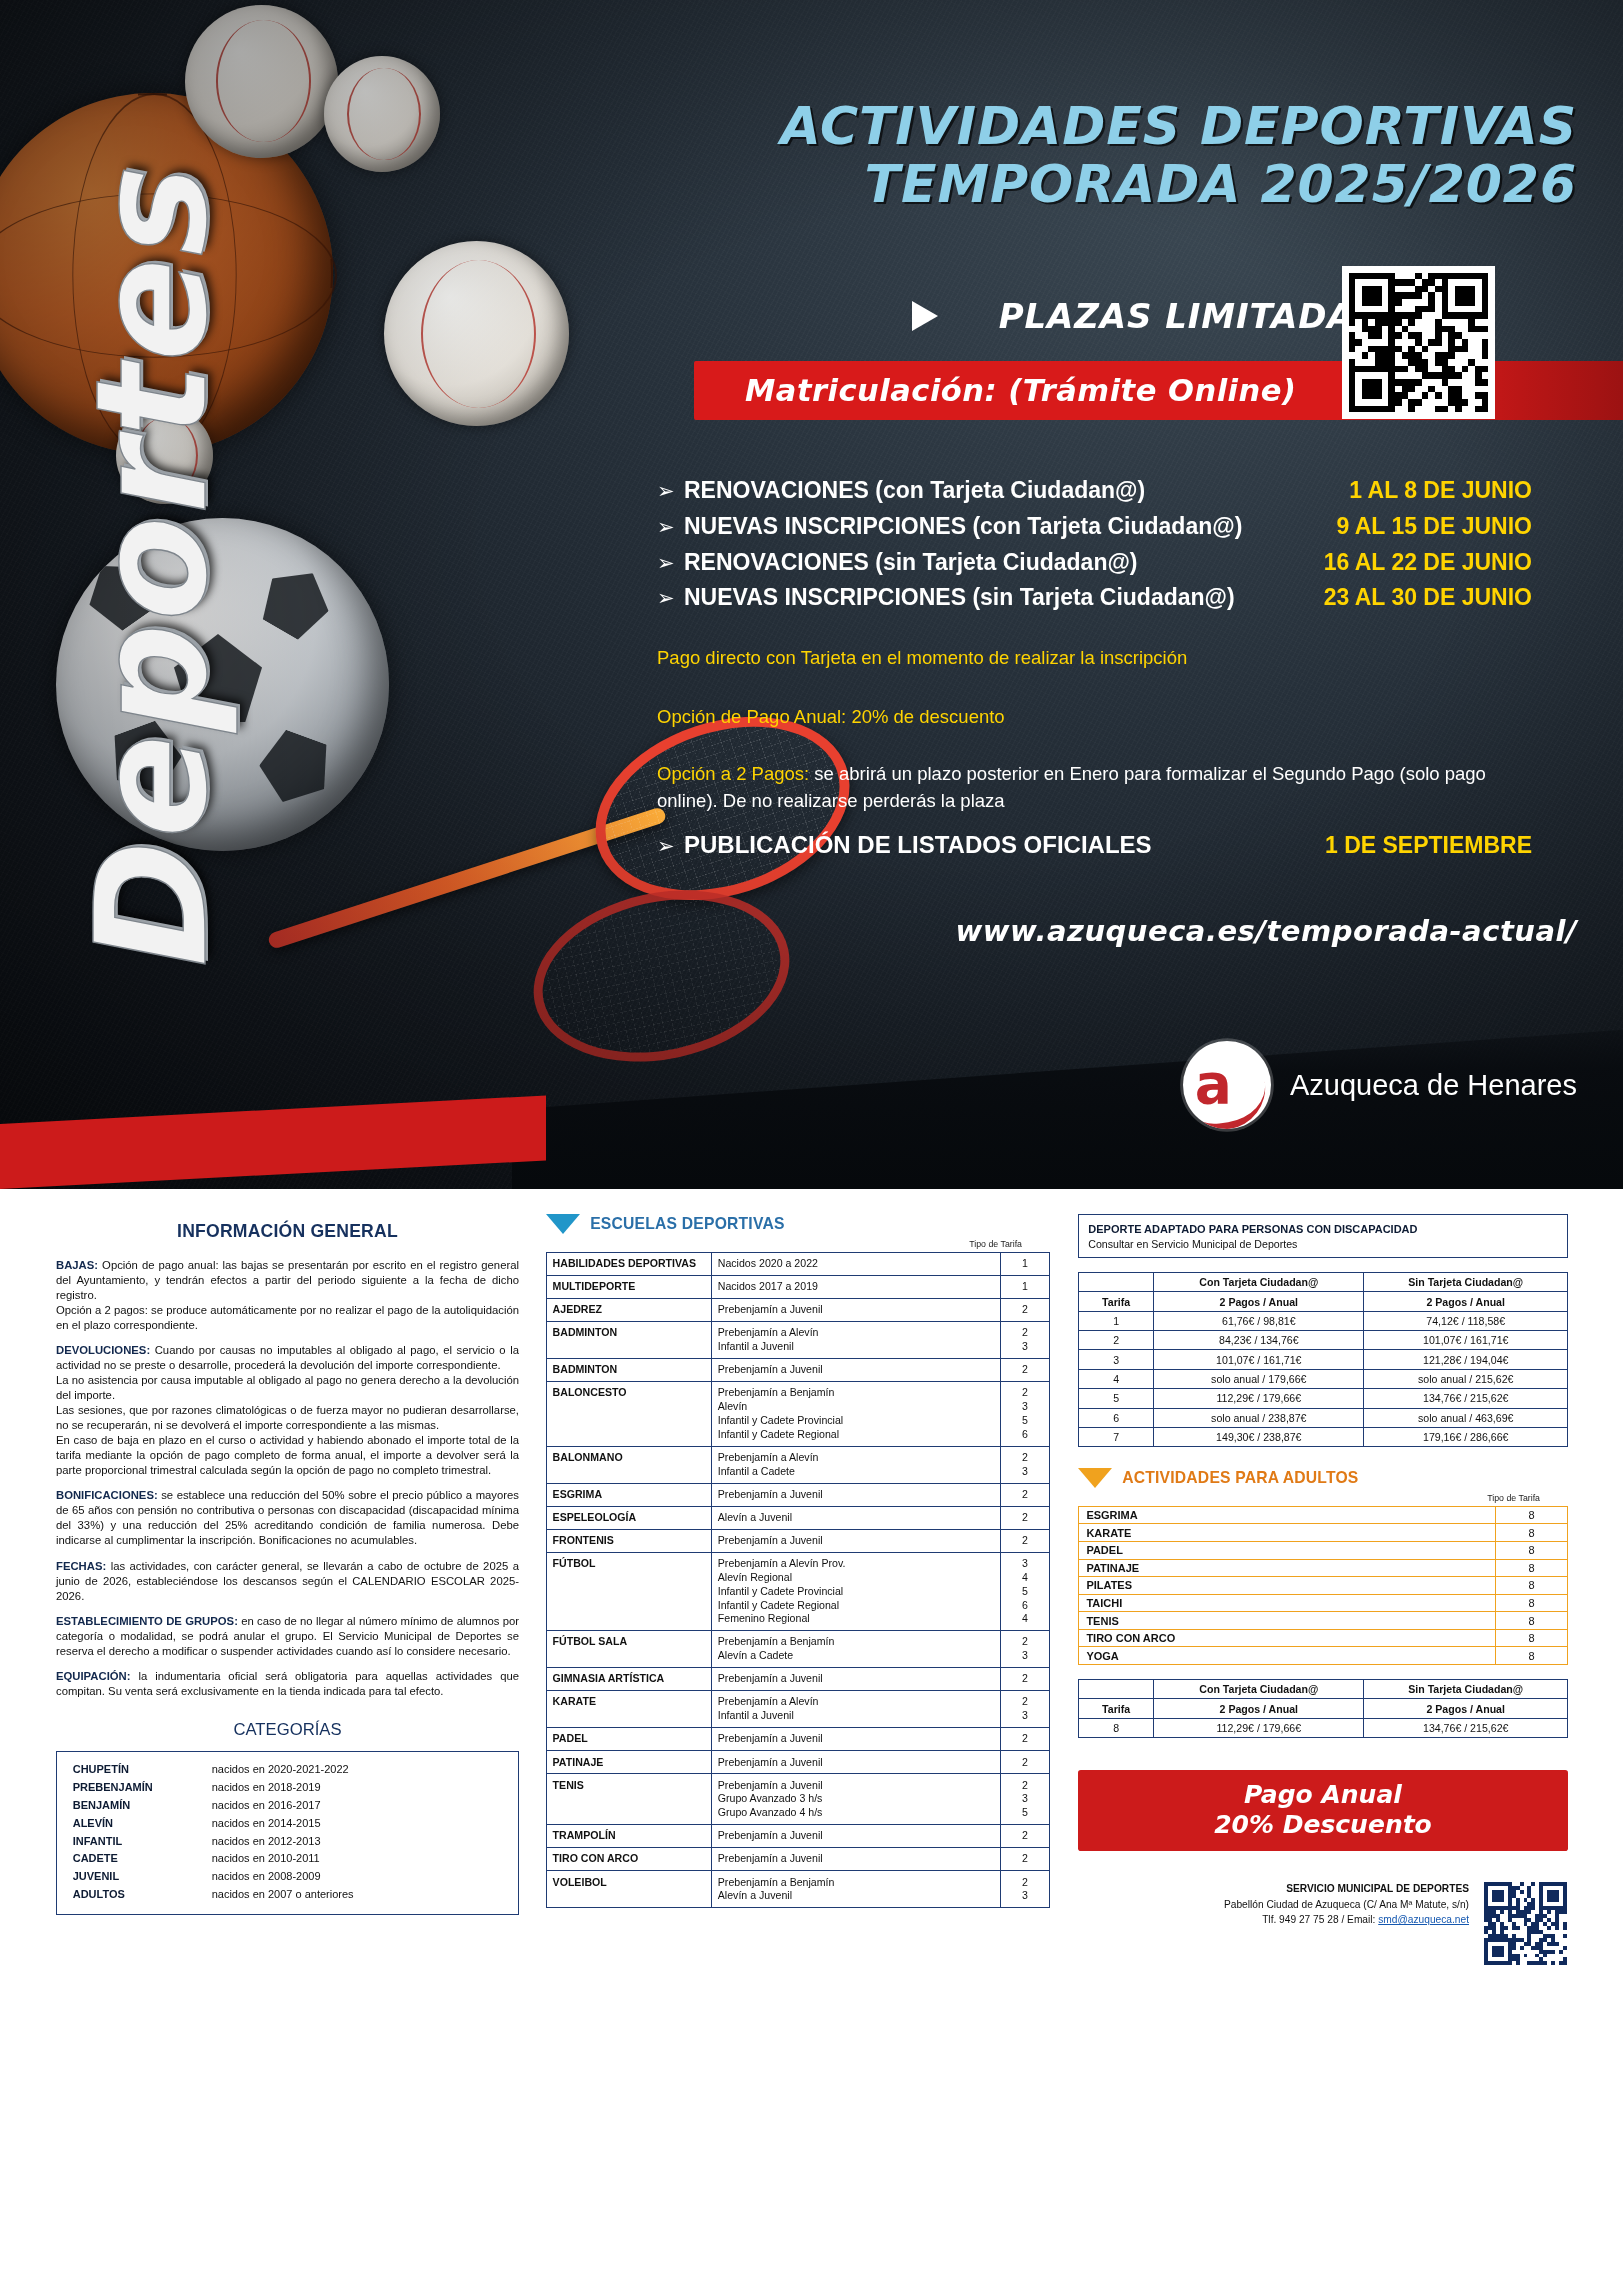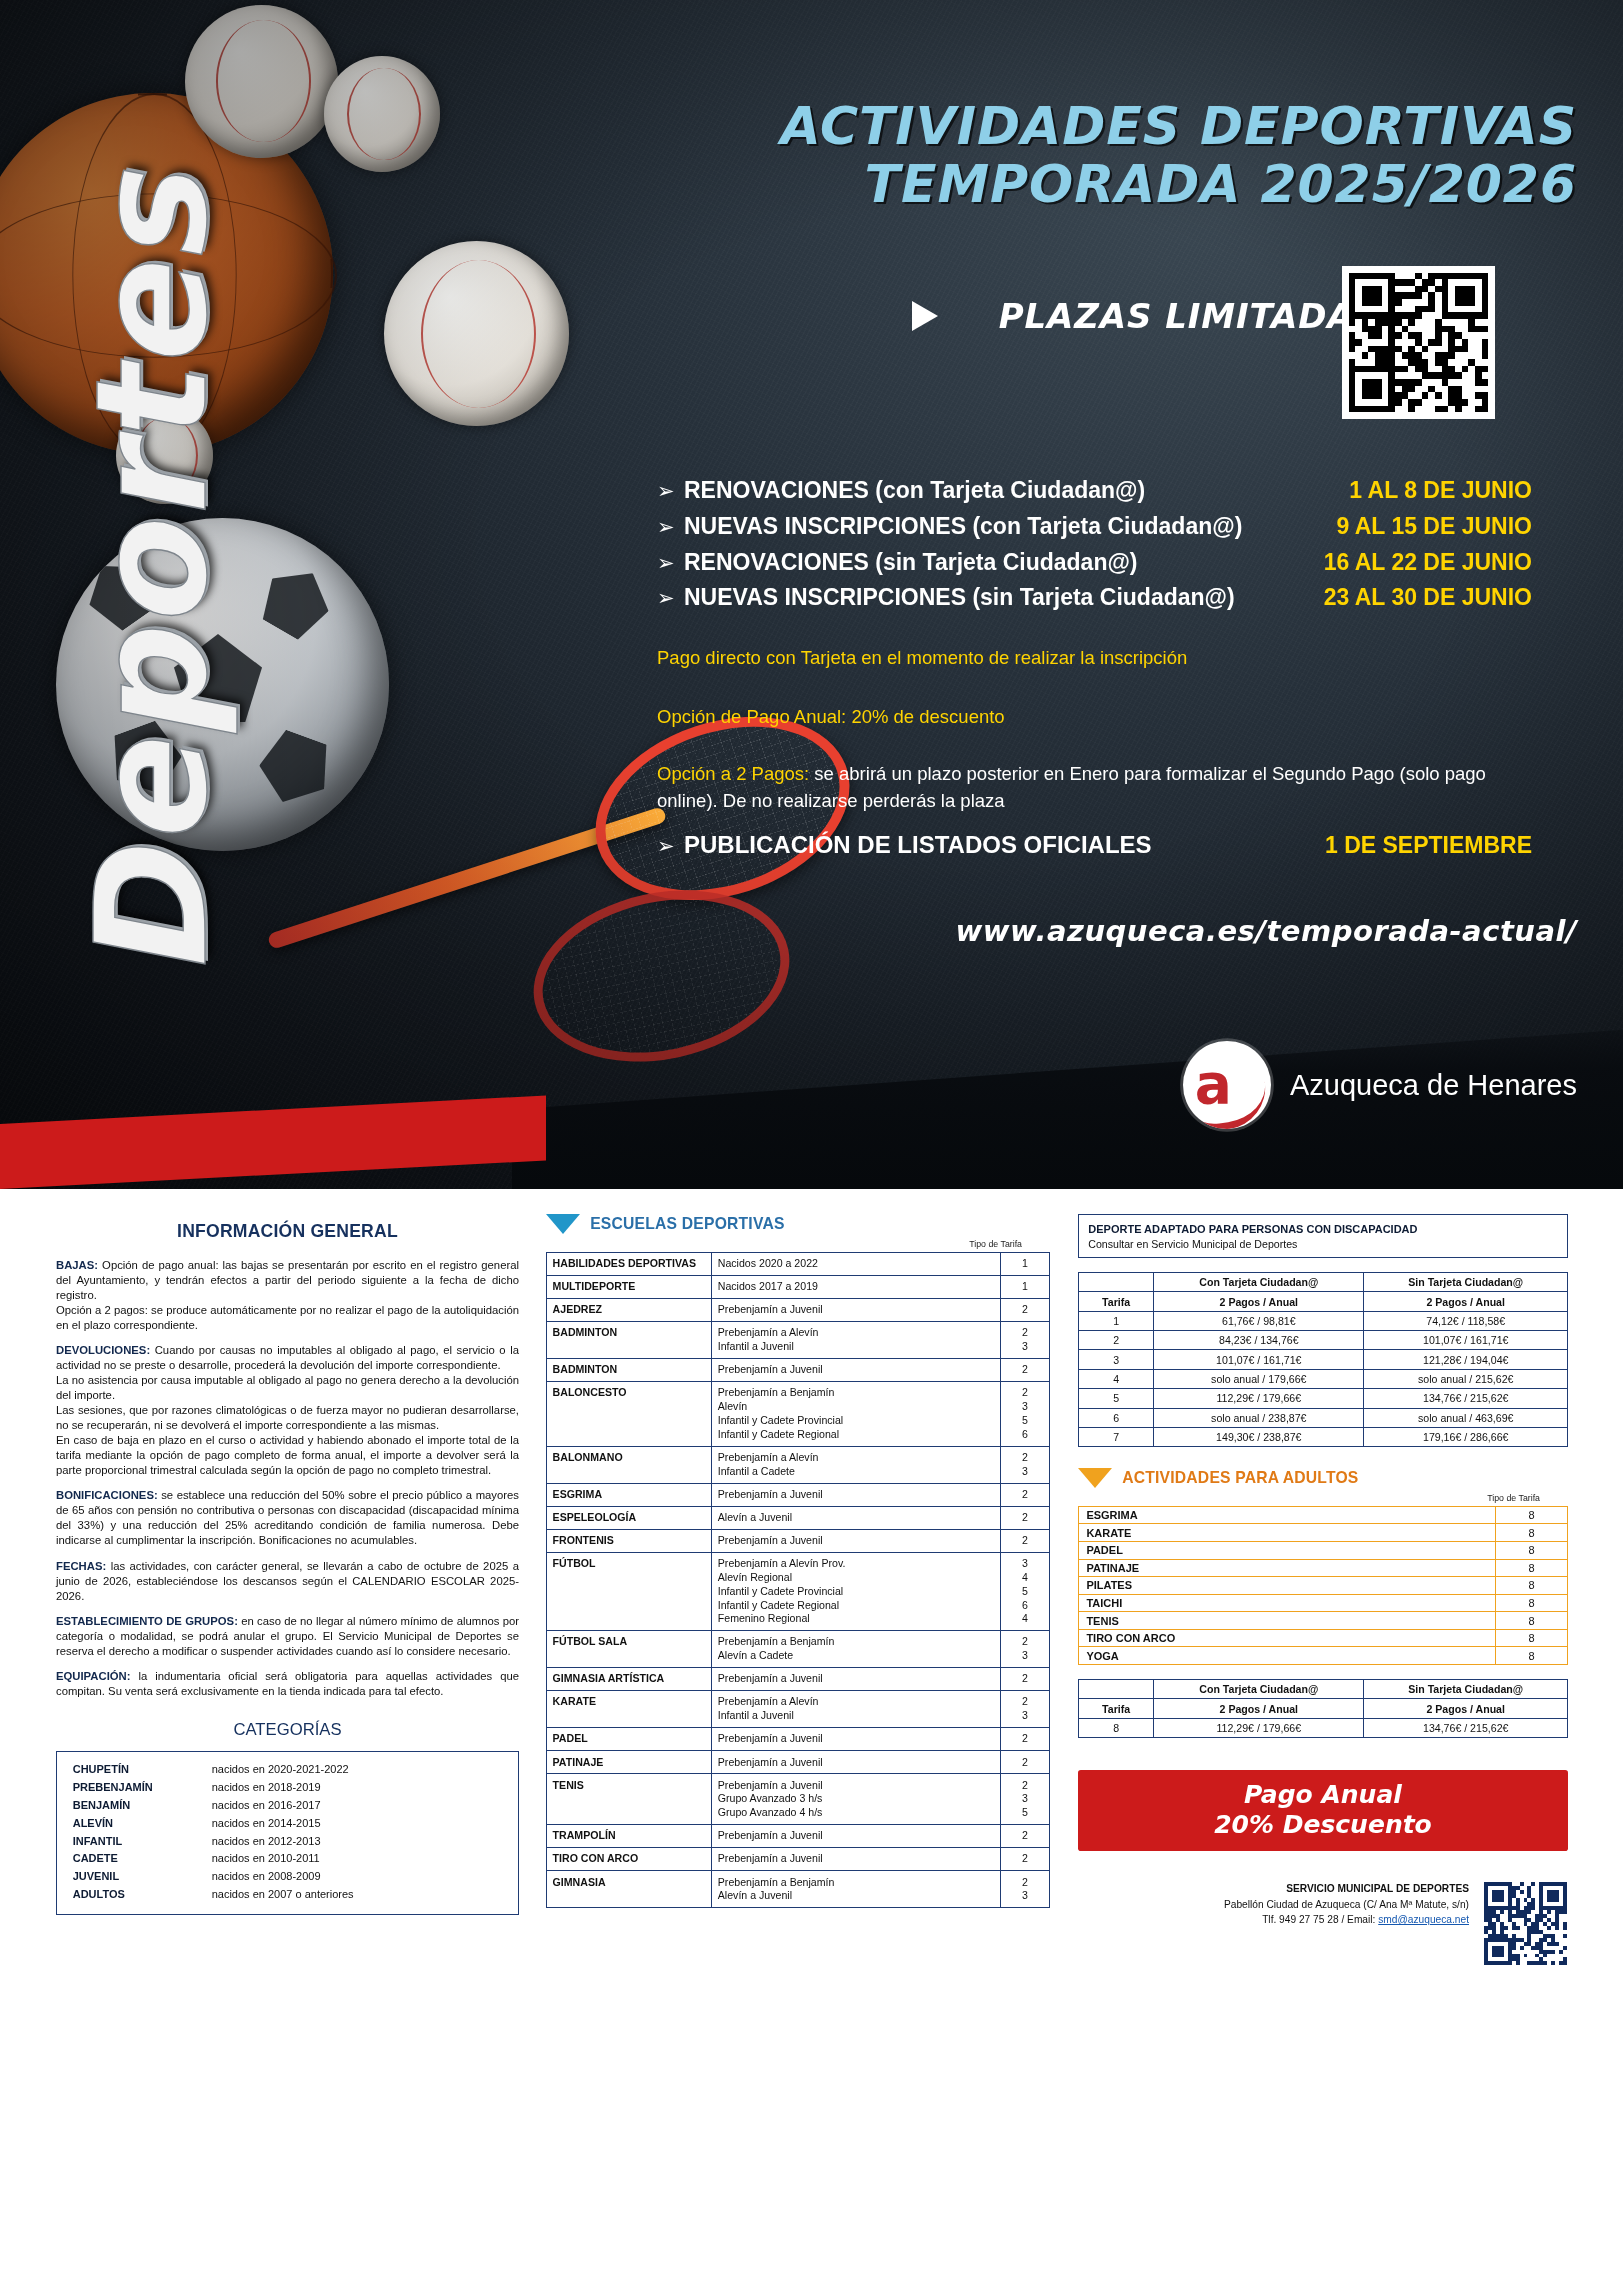--- a/index.html
+++ b/index.html
@@ -353,20 +353,23 @@
   <div class="poster-title">
     <div>ACTIVIDADES DEPORTIVAS</div>
     <div>TEMPORADA 2025/2026</div>
   </div>
 
   <div class="plazas">
     <div class="tri-white"></div>
     <div class="plazas-text">PLAZAS LIMITADAS</div>
   </div>
 
+  <div class="matricula-band">
+    <div class="inner">Matriculación: (Trámite Online)</div>
+  </div>
 
   <div class="qr-top">
     <div class="qr-grid" id="qr-big">
         <i style="grid-row-start: 1; grid-column-start: 1;"></i>
         <i style="grid-row-start: 1; grid-column-start: 2;"></i>
         <i style="grid-row-start: 1; grid-column-start: 3;"></i>
         <i style="grid-row-start: 1; grid-column-start: 4;"></i>
         <i style="grid-row-start: 1; grid-column-start: 5;"></i>
         <i style="grid-row-start: 1; grid-column-start: 6;"></i>
         <i style="grid-row-start: 1; grid-column-start: 7;"></i>
@@ -910,21 +913,21 @@
           <tr>
             <td class="name">TIRO CON ARCO</td>
             <td class="cats">
               <span class="ln">Prebenjamín a Juvenil</span>
             </td>
             <td class="num">
               <span class="ln">2</span>
             </td>
           </tr>
           <tr>
-            <td class="name">GIMNASIA</td>
+            <td class="name">VOLEIBOL</td>
             <td class="cats">
               <span class="ln">Prebenjamín a Benjamín</span>
               <span class="ln">Alevín a Juvenil</span>
             </td>
             <td class="num">
               <span class="ln">2</span>
               <span class="ln">3</span>
             </td>
           </tr>
         </tbody>

